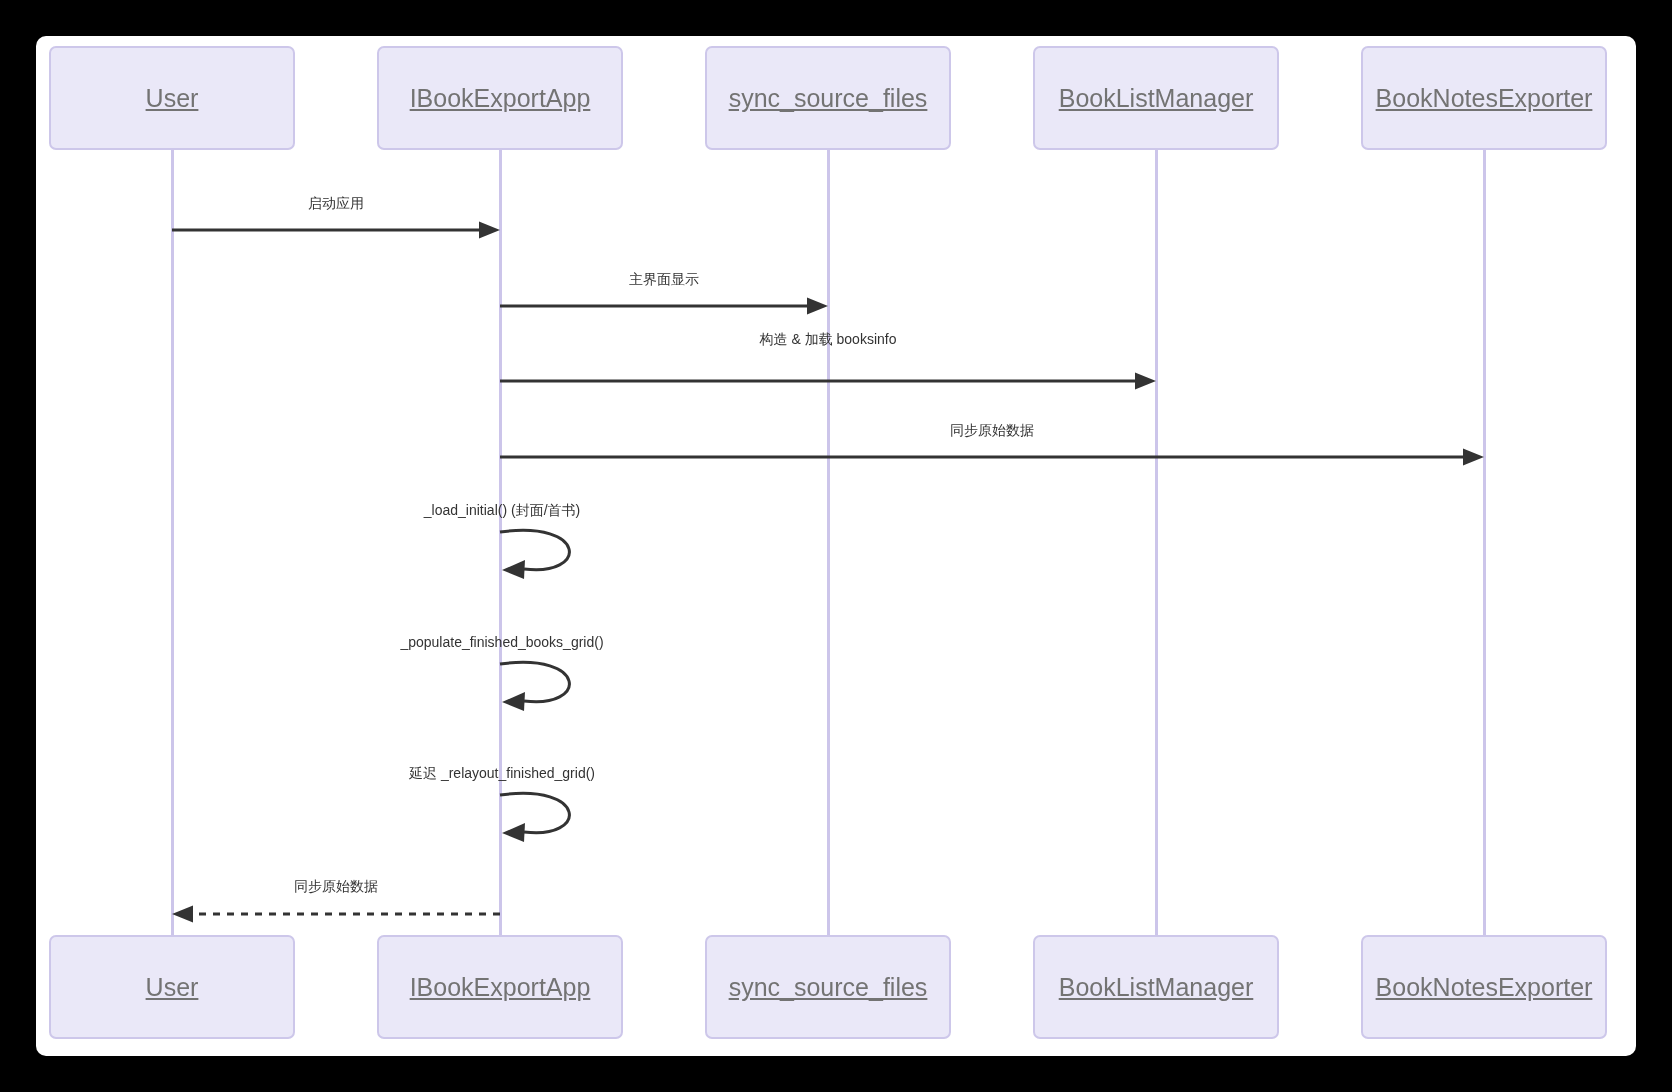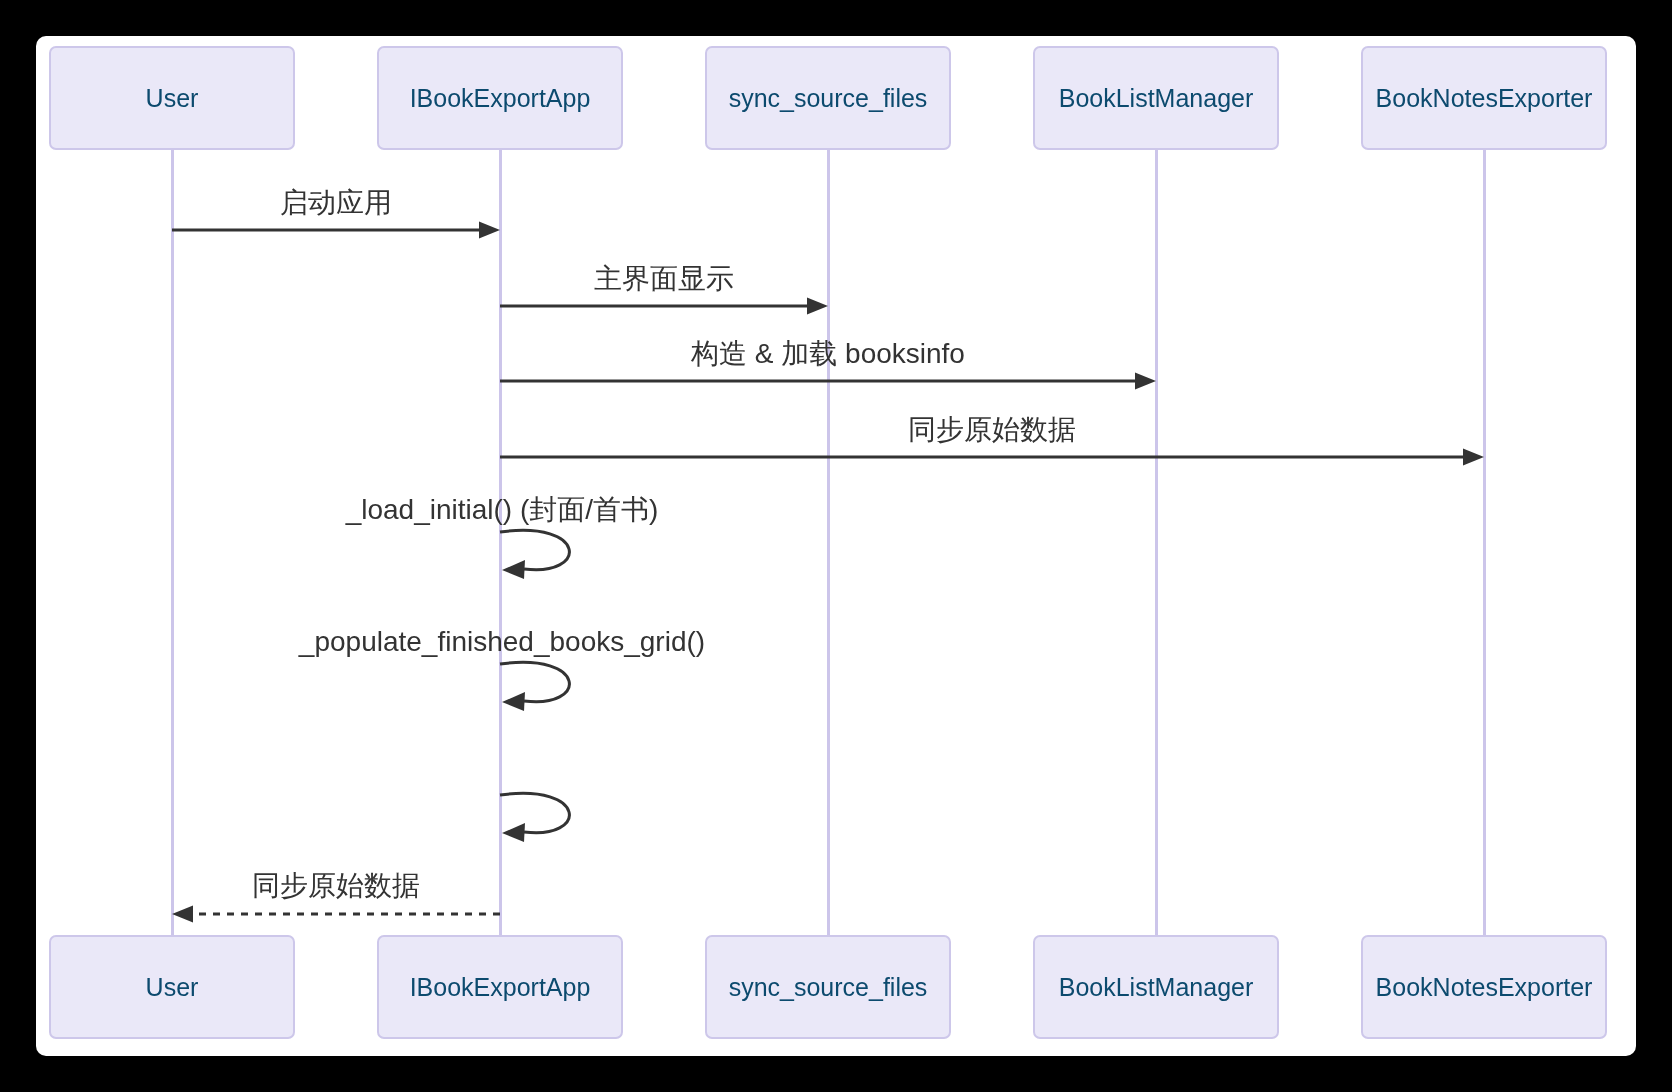--- a/index.html
+++ b/index.html
@@ -39,29 +39,30 @@
     height:104px;
     background:var(--participant-fill);
     border:2px solid var(--participant-border);
     border-radius:7px;
     display:flex;
     align-items:center;
     justify-content:center;
   }
   .participant span{
     font-size:25px;
-    color:#0c4a6e;
+    color:#737373;
     white-space:nowrap;
+    text-decoration:underline;
   }
   .row-top .participant{top:10px;}
   .row-bottom .participant{top:899px;}
   .msg-label{
     position:absolute;
     transform:translateX(-50%);
-    font-size:28px;
+    font-size:14px;
     color:var(--text);
     white-space:nowrap;
     line-height:30px;
   }
   svg.wires{
     position:absolute;
     left:0; top:0;
     width:1600px; height:1020px;
     pointer-events:none;
   }
@@ -124,24 +125,25 @@
     </g>
 
     <g>
       <line x1="464" y1="878" x2="154" y2="878" stroke-dasharray="7 7"></line>
       <polygon points="136,878 157,869.5 157,886.5"></polygon>
     </g>
   </svg>
 
   <div class="msg-label" style="left:300px;top:152px">启动应用</div>
   <div class="msg-label" style="left:628px;top:228px">主界面显示</div>
-  <div class="msg-label" style="left:792px;top:303px">构造 &amp; 加载 booksinfo</div>
+  <div class="msg-label" style="left:792px;top:288px">构造 &amp; 加载 booksinfo</div>
   <div class="msg-label" style="left:956px;top:379px">同步原始数据</div>
   <div class="msg-label" style="left:466px;top:591px">_populate_finished_books_grid()</div>
   <div class="msg-label" style="left:466px;top:459px">_load_initial() (封面/首书)</div>
+  <div class="msg-label" style="left:466px;top:722px">延迟 _relayout_finished_grid()</div>
   <div class="msg-label" style="left:300px;top:835px">同步原始数据</div>
 
   <div class="row-top">
     <div class="participant" style="left:13px">
       <span>User</span>
     </div>
     <div class="participant" style="left:341px">
       <span>IBookExportApp</span>
     </div>
     <div class="participant" style="left:669px">

